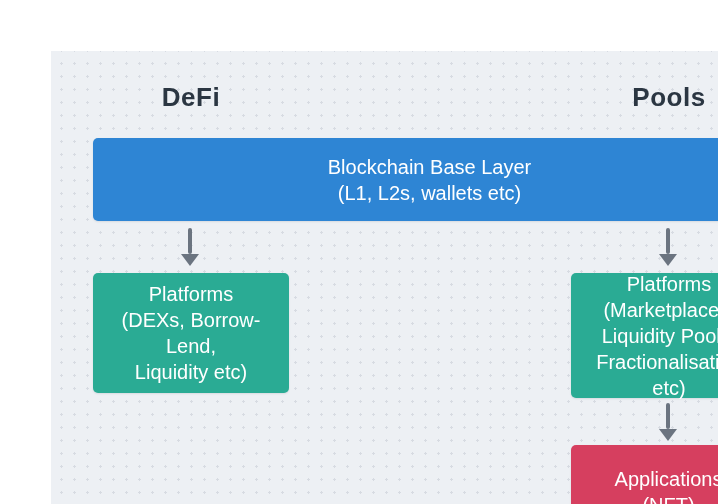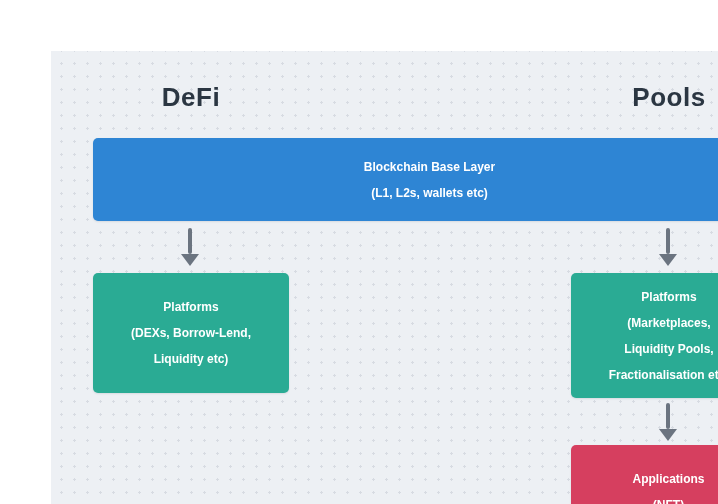--- a/index.html
+++ b/index.html
@@ -42,25 +42,24 @@
   .box {
     position: absolute;
     border-radius: 5px;
     display: flex;
     align-items: center;
     justify-content: center;
     box-shadow: 0 1px 2px rgba(30,40,60,0.10);
   }
   .box-text {
     color: var(--box-text);
-    font-size: 12px;
+    font-size: 20px;
     line-height: 26px;
     text-align: center;
     white-space: pre-line;
-    font-weight: bold;
   }
   .box.base     { left: 25px;  top: 70px;  width: 673px; height: 83px;  background: var(--blue); }
   .box.defi-pl  { left: 25px;  top: 205px; width: 196px; height: 120px; background: var(--teal); }
   .box.nft-pl   { left: 503px; top: 205px; width: 196px; height: 125px; background: var(--teal); }
   .box.nft-app  { left: 503px; top: 377px; width: 195px; height: 93px;  background: var(--red); }
   .arrow { position: absolute; width: 18px; }
   .arrow .stem {
     width: 4px; height: 26px;
     margin: 0 auto;
     background: var(--arrow);

